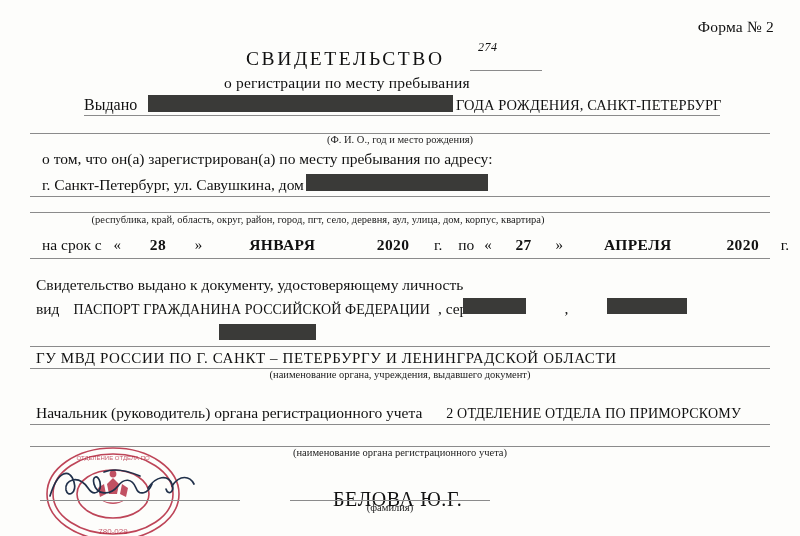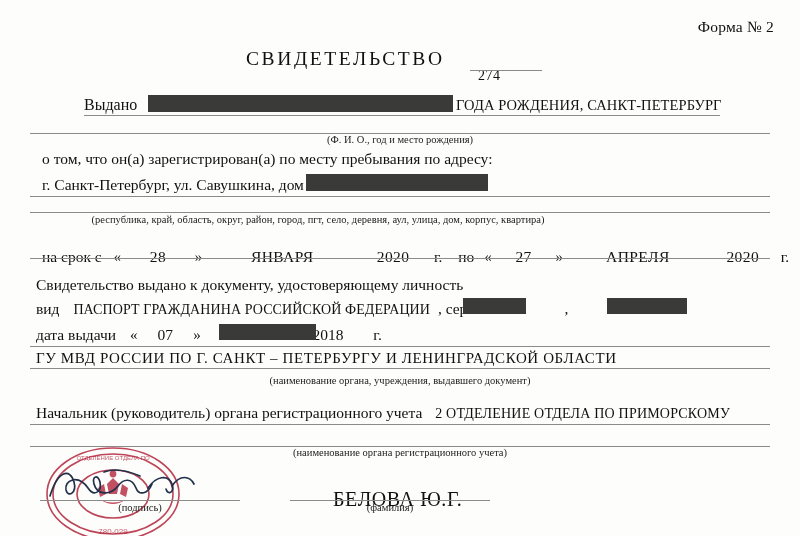--- a/index.html
+++ b/index.html
@@ -43,24 +43,25 @@
     letter-spacing: .2px;
   }
   .title-main {
     top: 48px;
     left: 246px;
     font-size: 19.5px;
     letter-spacing: 2.6px;
     font-weight: 400;
   }
   .title-number {
-    top: 68px;
+    top: 40px;
     left: 478px;
-    font-size: 14px;
+    font-size: 12px;
     letter-spacing: .5px;
+    font-style: italic;
   }
   .num-rule { top: 70px; left: 470px; width: 72px; }
   .title-sub {
     top: 74px;
     left: 224px;
     font-size: 15.5px;
     letter-spacing: .2px;
   }
 
   
@@ -106,42 +107,41 @@
   }
   .rule-3 { top: 196px; left: 30px; width: 740px; }
   .rule-4 { top: 212px; left: 30px; width: 740px; }
   .cap-addr { top: 214px; left: 0; width: 636px; }
 
   
   .term-row { top: 236px; left: 42px; font-size: 15.5px; }
   .term-row span { display: inline-block; }
   .q { font-size: 15px; }
   .term-val {
-    font-weight: normal;
+    font-weight: bold;
     letter-spacing: .4px;
-    margin-top: 12px;
   }
   .rule-5 { top: 258px; left: 30px; width: 740px; }
 
   
   .doc-line1 { top: 276px; left: 36px; font-size: 15.5px; }
   .doc-line2 { top: 300px; left: 36px; font-size: 15.5px; }
   .doc-vid-value {
     font-size: 14px;
     letter-spacing: .1px;
     text-align: right;
   }
   .ser-redact { top: 298px; left: 463px; width: 63px; height: 16px; background:#3a3a38; }
   .num-redact { top: 298px; left: 607px; width: 80px; height: 16px; background:#3a3a38; }
   .doc-line3 { top: 326px; left: 36px; font-size: 15.5px; }
   .date-redact { top: 324px; left: 219px; width: 97px; height: 16px; background:#3a3a38; }
   .rule-6 { top: 346px; left: 30px; width: 740px; }
   .org-line { top: 350px; left: 36px; font-size: 15px; letter-spacing: .6px; }
   .rule-7 { top: 368px; left: 30px; width: 740px; }
-  .cap-org { top: 369px; left: 0; width: 800px; margin-top: 6px; }
+  .cap-org { top: 369px; left: 0; width: 800px; }
 
   
   .chief-line1 { top: 404px; left: 36px; font-size: 15.5px; }
   .chief-val1 { font-size: 14px; letter-spacing: .2px; }
   .rule-8 { top: 424px; left: 30px; width: 740px; }
   .chief-line2 { top: 428px; left: 36px; font-size: 15px; letter-spacing: .5px; }
   .rule-9 { top: 446px; left: 30px; width: 740px; }
   .cap-chief { top: 447px; left: 0; width: 800px; }
 
   
@@ -176,20 +176,21 @@
 </head>
 <body>
 
 <div class="page">
 
   <div class="abs form-no">Форма № 2</div>
 
   <div class="abs title-main">СВИДЕТЕЛЬСТВО</div>
   <div class="abs title-number">274</div>
   <div class="rule num-rule"></div>
+  <div class="abs title-sub">о регистрации по месту пребывания</div>
 
   <div class="abs lbl-vydano">Выдано</div>
   <div class="abs vydano-redact"></div>
   <div class="abs birth-text">ГОДА РОЖДЕНИЯ, САНКТ-ПЕТЕРБУРГ</div>
   <div class="rule rule-1"></div>
   <div class="rule rule-2"></div>
   <div class="abs caption cap-fio">(Ф. И. О., год и место рождения)</div>
 
   <div class="abs line-otom">о том, что он(а) зарегистрирован(а) по месту пребывания по адресу:</div>
   <div class="abs line-addr">г. Санкт-Петербург, ул. Савушкина, дом</div>
@@ -223,39 +224,30 @@
     <span class="doc-vid-value" style="margin-left:10px">ПАСПОРТ ГРАЖДАНИНА РОССИЙСКОЙ ФЕДЕРАЦИИ</span>
     <span style="margin-left:4px">, серия</span>
     <span style="display:inline-block;width:74px"></span>
     <span>,</span>
     <span style="display:inline-block;width:40px"></span>
     <span>№</span>
   </div>
   <div class="abs ser-redact"></div>
   <div class="abs num-redact"></div>
 
-  <div class="abs doc-line3">
-    <span>дата выдачи</span>
-    <span class="q" style="margin-left:10px">«</span>
-    <span style="display:inline-block;width:48px;text-align:center">07</span>
-    <span class="q">»</span>
-    <span style="display:inline-block;width:104px"></span>
-    <span>2018</span>
-    <span style="margin-left:26px">г.</span>
-  </div>
   <div class="abs date-redact"></div>
 
   <div class="rule rule-6"></div>
   <div class="abs org-line">ГУ  МВД  РОССИИ  ПО  Г. САНКТ – ПЕТЕРБУРГУ  И  ЛЕНИНГРАДСКОЙ ОБЛАСТИ</div>
   <div class="rule rule-7"></div>
   <div class="abs caption cap-org">(наименование органа, учреждения, выдавшего документ)</div>
 
   <div class="abs chief-line1">
     <span>Начальник (руководитель) органа регистрационного учета</span>
-    <span class="chief-val1" style="margin-left:9px">2 ОТДЕЛЕНИЕ ОТДЕЛА  ПО ПРИМОРСКОМУ</span>
+    <span class="chief-val1" style="margin-left:20px">2 ОТДЕЛЕНИЕ ОТДЕЛА  ПО ПРИМОРСКОМУ</span>
   </div>
   <div class="rule rule-8"></div>
   <div class="rule rule-9"></div>
   <div class="abs caption cap-chief">(наименование органа регистрационного учета)</div>
 
   <div class="abs stamp">
     <svg width="162" height="100" viewBox="0 0 162 100">
       <g fill="none" stroke="#b3253c" stroke-width="1.6" opacity="0.85">
         <ellipse cx="81" cy="54" rx="66" ry="46"></ellipse>
         <ellipse cx="81" cy="54" rx="60" ry="40"></ellipse>
@@ -279,19 +271,18 @@
     <svg width="180" height="46" viewBox="0 0 180 46">
       <g fill="none" stroke="#20304a" stroke-width="1.7" stroke-linecap="round">
         <path d="M6 34 C14 8, 26 6, 30 20 C33 31, 24 36, 22 28 C20 18, 34 12, 44 26 C50 35, 58 30, 56 20 C54 12, 48 14, 50 22 C53 33, 66 34, 74 24 C80 16, 88 16, 92 26 C95 34, 104 32, 108 22"></path>
         <path d="M60 10 C70 6, 82 8, 96 14"></path>
         <path d="M104 26 C112 14, 124 12, 128 22 C131 30, 124 34, 122 27"></path>
         <path d="M128 24 C136 12, 146 14, 150 22"></path>
       </g>
     </svg>
   </div>
   <div class="rule rule-sign"></div>
-  <div class="abs caption cap-sign">(подпись)</div>
 
   <div class="abs fam-name">БЕЛОВА Ю.Г.</div>
   <div class="rule rule-fam"></div>
   <div class="abs caption cap-fam">(фамилия)</div>
 
 </div>
 
 </body></html>

